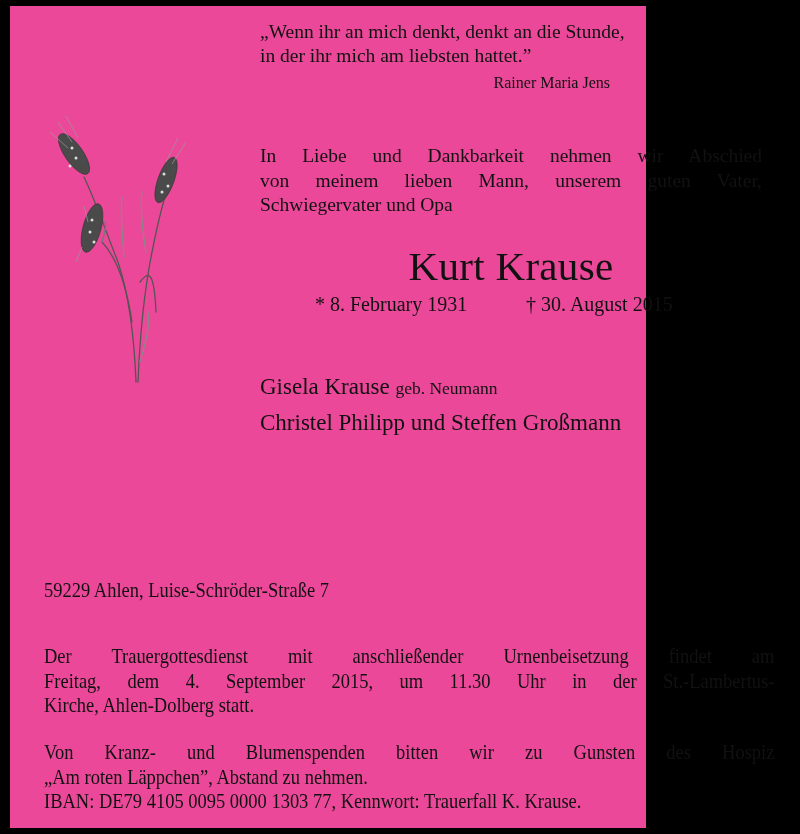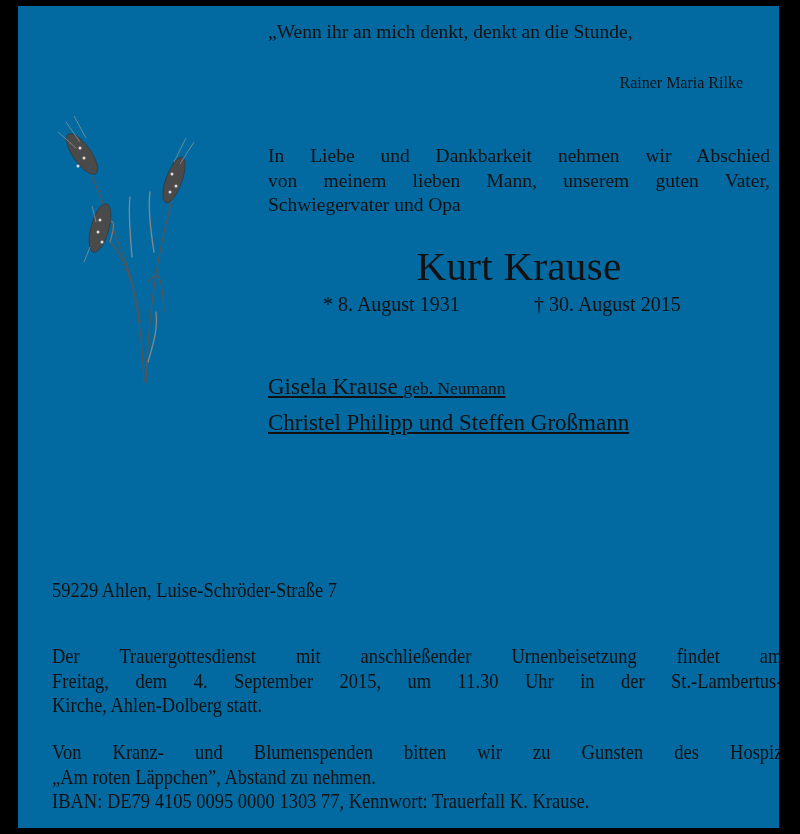--- a/index.html
+++ b/index.html
@@ -1,50 +1,51 @@
 <!DOCTYPE html>
 <html><head>
   <meta charset="utf-8">
   <style>
     html, body { margin: 0; padding: 0; background: #000; }
     body { width: 800px; height: 834px; position: relative; overflow: hidden; }
     .sheet {
-      position: absolute; left: 18px; top: 6px; width: 761px; height: 822px;
-      background: #0369a1; color: #111;
+      position: absolute; left: 10px; top: 6px; width: 636px; height: 822px;
+      background: #ec4899; color: #111;
       font-family: "Liberation Serif", "DejaVu Serif", serif;
     }
     .abs { position: absolute; white-space: nowrap; }
     .quote { left: 250px; top: 14px; font-size: 19.5px; line-height: 24px; }
     .author { right: 36px; top: 68px; font-size: 16px; }
     .wheat { left: 26px; top: 76px; width: 170px; height: 320px; }
     .intro { left: 250px; top: 138px; width: 502px; font-size: 19.5px; line-height: 24.5px; white-space: normal; text-align: justify; }
     .intro span.line { display: block; text-align: justify; text-align-last: justify; }
     .intro span.line.last { text-align-last: left; }
     .name { left: 250px; width: 502px; top: 236px; font-size: 41px; text-align: center; letter-spacing: 0.3px; }
     .born { left: 305px; top: 287px; font-size: 20px; }
     .died { left: 516px; top: 287px; font-size: 20px; }
-    .family { left: 250px; top: 364px; font-size: 23px; line-height: 34.5px; text-decoration: underline; }
+    .family { left: 250px; top: 364px; font-size: 23px; line-height: 34.5px; }
     .family .small { font-size: 17.5px; }
     .cond { transform-origin: left top; transform: scaleX(0.88); }
     .addr { left: 34px; top: 572px; font-size: 21px; }
     .para { left: 34px; width: 830px; font-size: 21px; line-height: 24.5px; white-space: normal; }
     .para span.line { display: block; text-align: justify; text-align-last: justify; }
     .para span.line.last { text-align-last: left; }
     .service { top: 638px; }
     .donation { top: 734px; }
   </style>
 </head>
 <body>
 
 <div class="sheet">
 
   <div class="abs quote">
     <div>„Wenn ihr an mich denkt, denkt an die Stunde,</div>
+    <div>in der ihr mich am liebsten hattet.”</div>
   </div>
-  <div class="abs author">Rainer Maria Rilke</div>
+  <div class="abs author">Rainer Maria Jens</div>
 
   <div class="abs wheat">
     <svg width="170" height="320" viewBox="0 0 170 320">
       <g fill="none" stroke="#555" stroke-width="1.3" stroke-linecap="round">
         <path d="M100 300 C98 250 92 210 82 180 C70 150 60 120 48 95"></path>
         <path d="M102 300 C104 250 108 210 116 170 C122 140 128 115 134 100"></path>
         <path d="M96 240 C90 200 80 175 66 160"></path>
         <path d="M104 200 C112 190 118 186 120 230"></path>
         <path d="M88 175 C86 150 84 130 86 115" stroke="#888"></path>
         <path d="M110 170 C106 145 104 125 106 110" stroke="#888"></path>
@@ -79,21 +80,21 @@
     </svg>
   </div>
 
   <div class="abs intro">
     <span class="line">In Liebe und Dankbarkeit nehmen wir Abschied</span>
     <span class="line">von meinem lieben Mann, unserem guten Vater,</span>
     <span class="line last">Schwiegervater und Opa</span>
   </div>
 
   <div class="abs name">Kurt Krause</div>
-  <div class="abs born">* 8. August 1931</div>
+  <div class="abs born">* 8. February 1931</div>
   <div class="abs died">† 30. August 2015</div>
 
   <div class="abs family">
     <div>
       <span>Gisela Krause</span>
       <span class="small">geb. Neumann</span>
     </div>
     <div>Christel Philipp und Steffen Großmann</div>
   </div>
 

